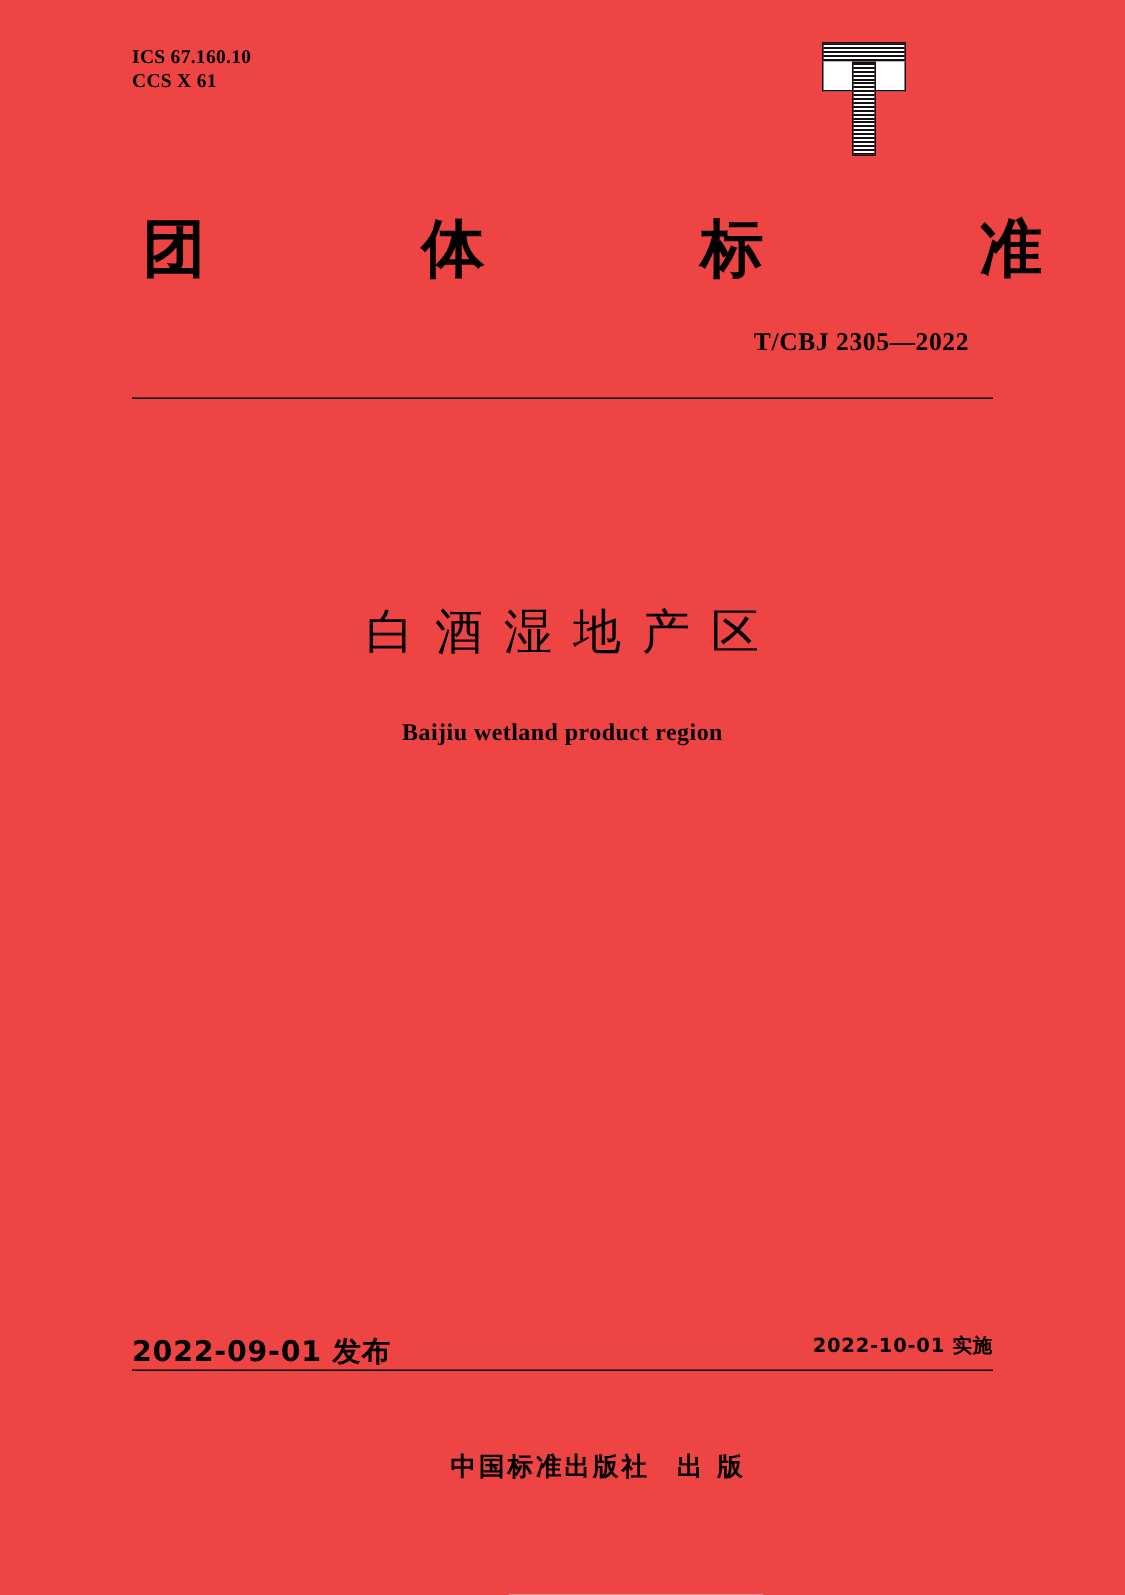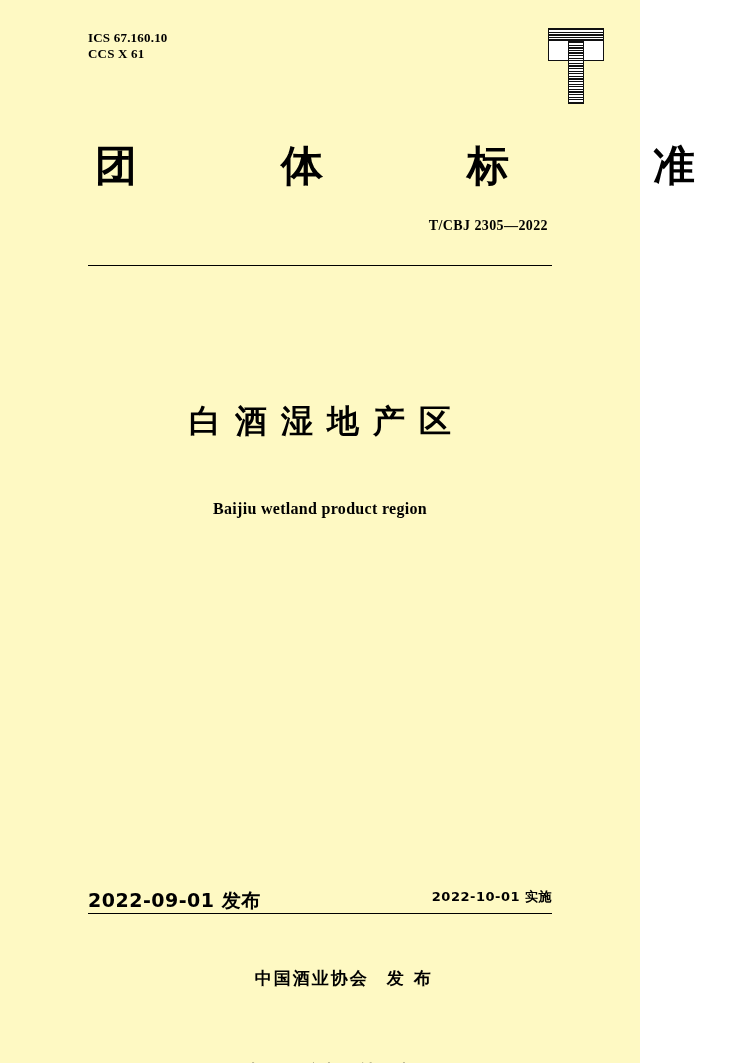--- a/index.html
+++ b/index.html
@@ -12,23 +12,23 @@
     height: 1063px;
     position: relative;
     font-family: "Liberation Serif", serif;
     color: #000000;
     overflow: hidden;
   }
 
   .page {
     position: absolute;
     top: 0; left: 0;
-    width: 640px;
+    width: 750px;
     height: 1063px;
-    background: #fef9c3;
+    background: #ef4444;
   }
 
   
   .codes {
     position: absolute;
     left: 88px;
     top: 30px;
     font-family: "Liberation Serif", serif;
     font-weight: bold;
     font-size: 13px;
@@ -111,24 +111,24 @@
     font-size: 42px;
     font-weight: 700;
     letter-spacing: 0px;
     line-height: 52px;
   }
   .std-type span { display: inline-block; }
 
   
   .std-no {
     position: absolute;
-    right: 92px;
+    right: 104px;
     top: 218px;
     font-family: "Liberation Serif", serif;
-    font-size: 14px;
+    font-size: 17px;
     font-weight: bold;
     letter-spacing: 0.4px;
   }
 
   
   .rule-top {
     position: absolute;
     left: 88px;
     right: 88px;
     top: 265px;
@@ -146,29 +146,29 @@
 
   
   .doc-title {
     position: absolute;
     left: 0;
     right: 0;
     top: 400px;
     text-align: center;
     font-family: "DejaVu Sans", sans-serif;
     font-size: 32px;
-    font-weight: 700;
+    font-weight: 400;
     letter-spacing: 14px;
     text-indent: 14px;
   }
   .doc-title-en {
     position: absolute;
     left: 0;
     right: 0;
-    top: 500px;
+    top: 480px;
     text-align: center;
     font-family: "Liberation Serif", serif;
     font-size: 16px;
     font-weight: bold;
     letter-spacing: 0.3px;
   }
 
   
   .date-issue {
     position: absolute;
@@ -235,20 +235,17 @@
   <div class="rule-bottom"></div>
 
   <div class="doc-title">白酒湿地产区</div>
   <div class="doc-title-en">Baijiu wetland product region</div>
 
   <div class="date-issue">2022-09-01 发布</div>
   <div class="date-impl">2022-10-01 实施</div>
 
   <div class="publishers">
     <div class="pub-row">
-      <span class="pub-org">中国酒业协会</span><span class="pub-act">发 布</span>
-    </div>
-    <div class="pub-row">
       <span class="pub-org">中国标准出版社</span><span class="pub-act">出 版</span>
     </div>
   </div>
 
 </div>
 
 </body></html>

